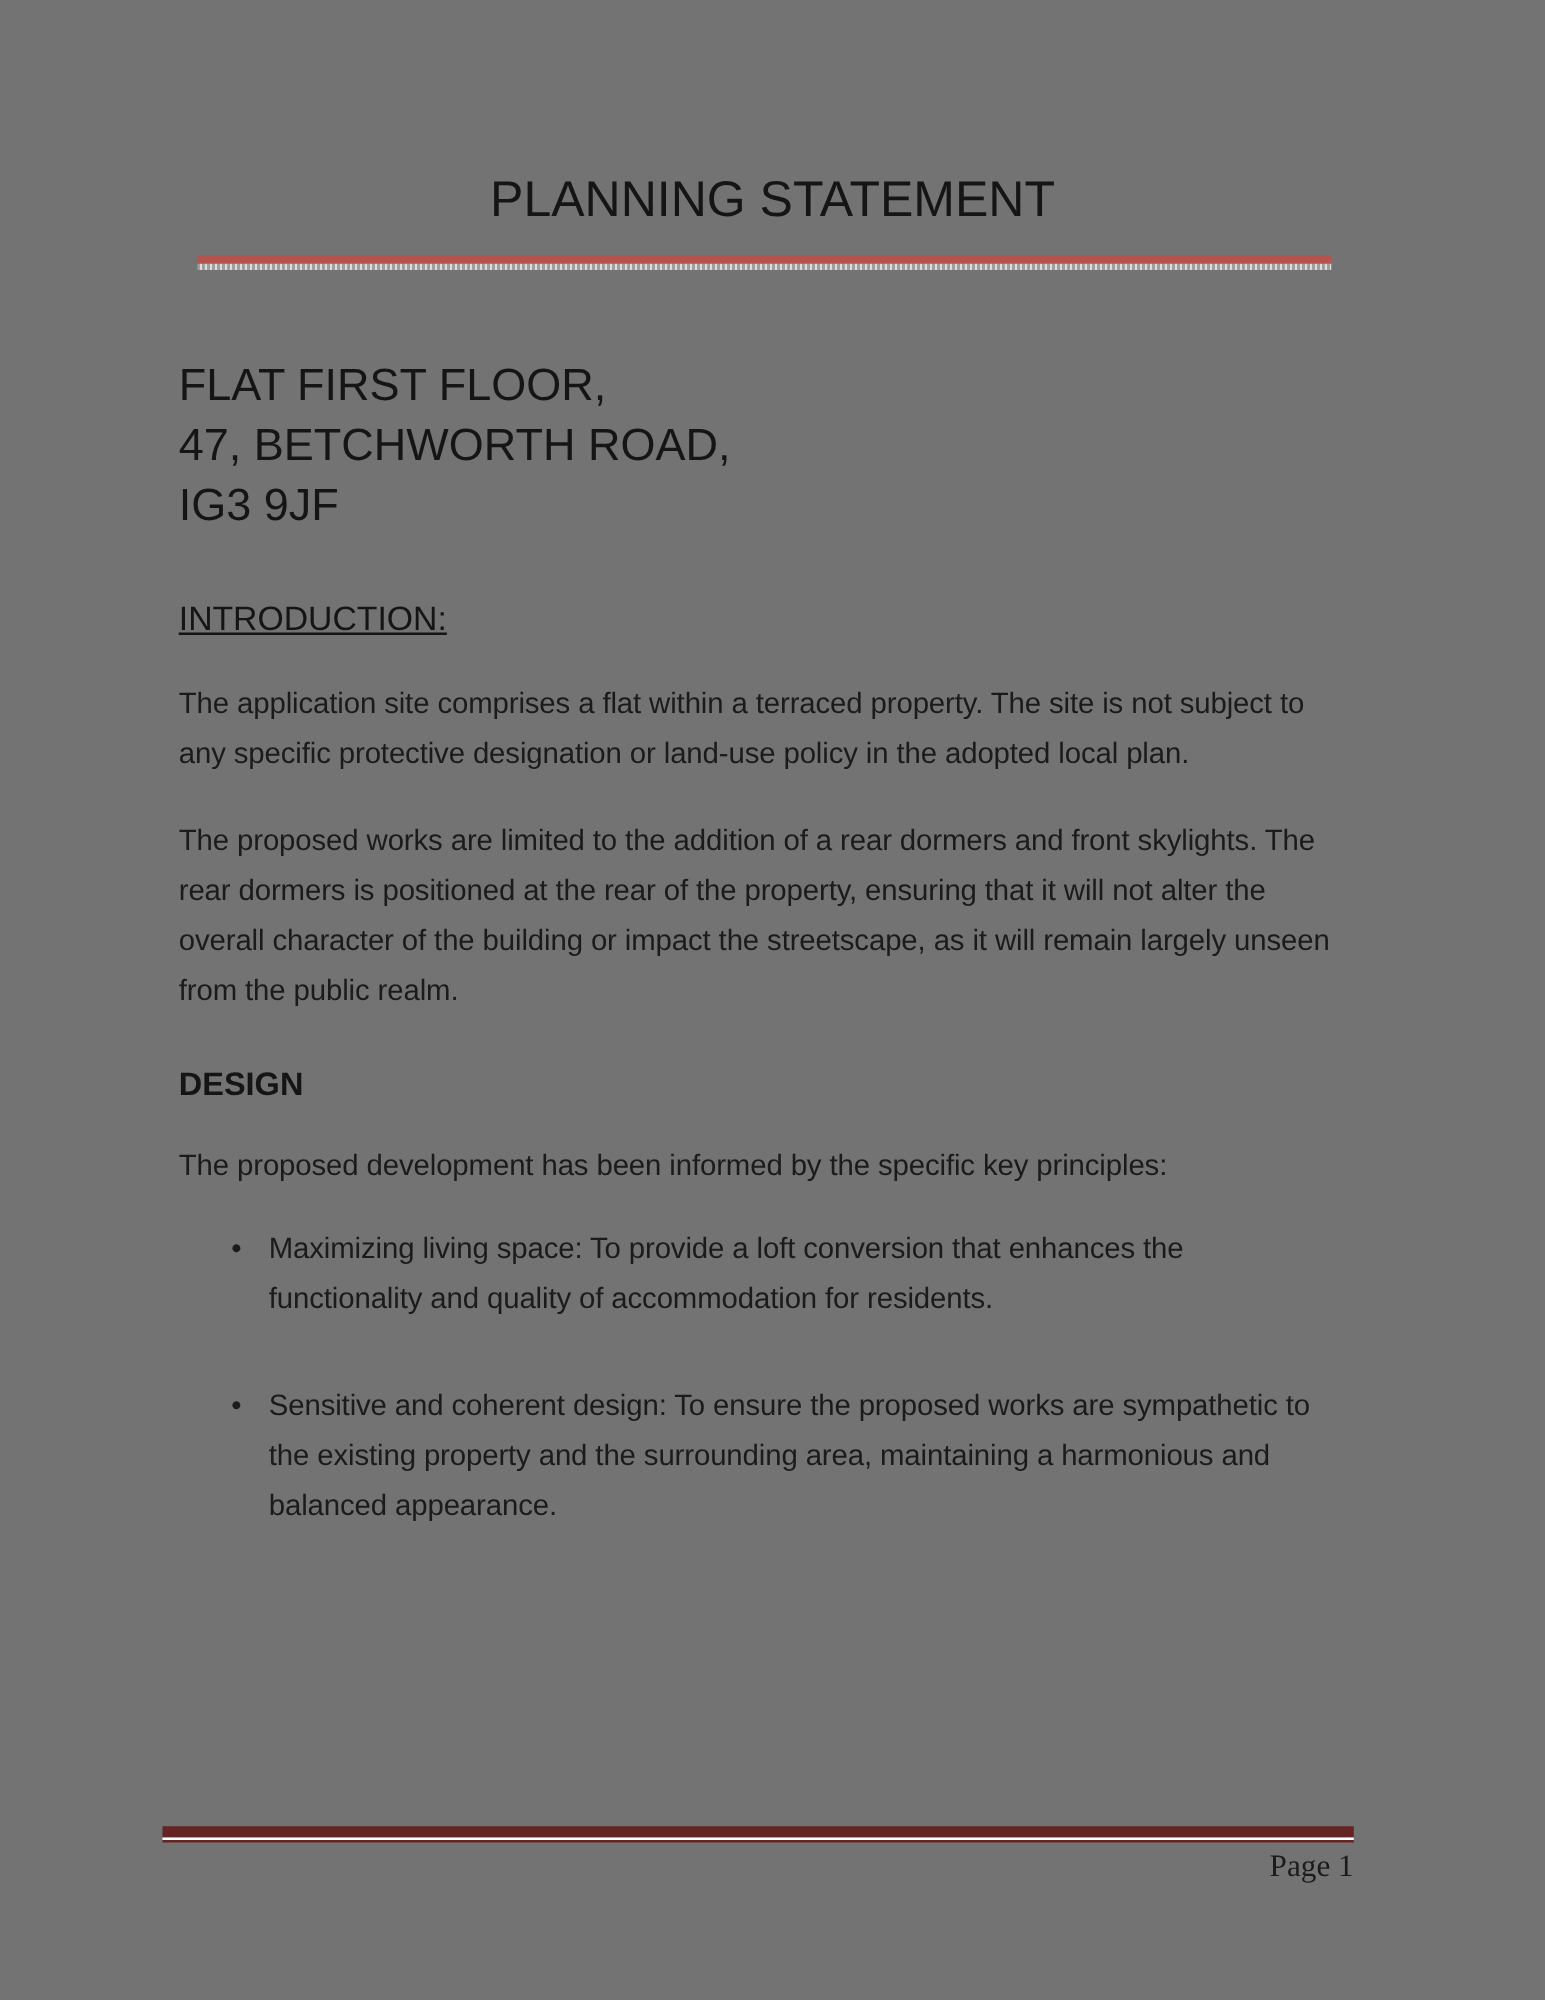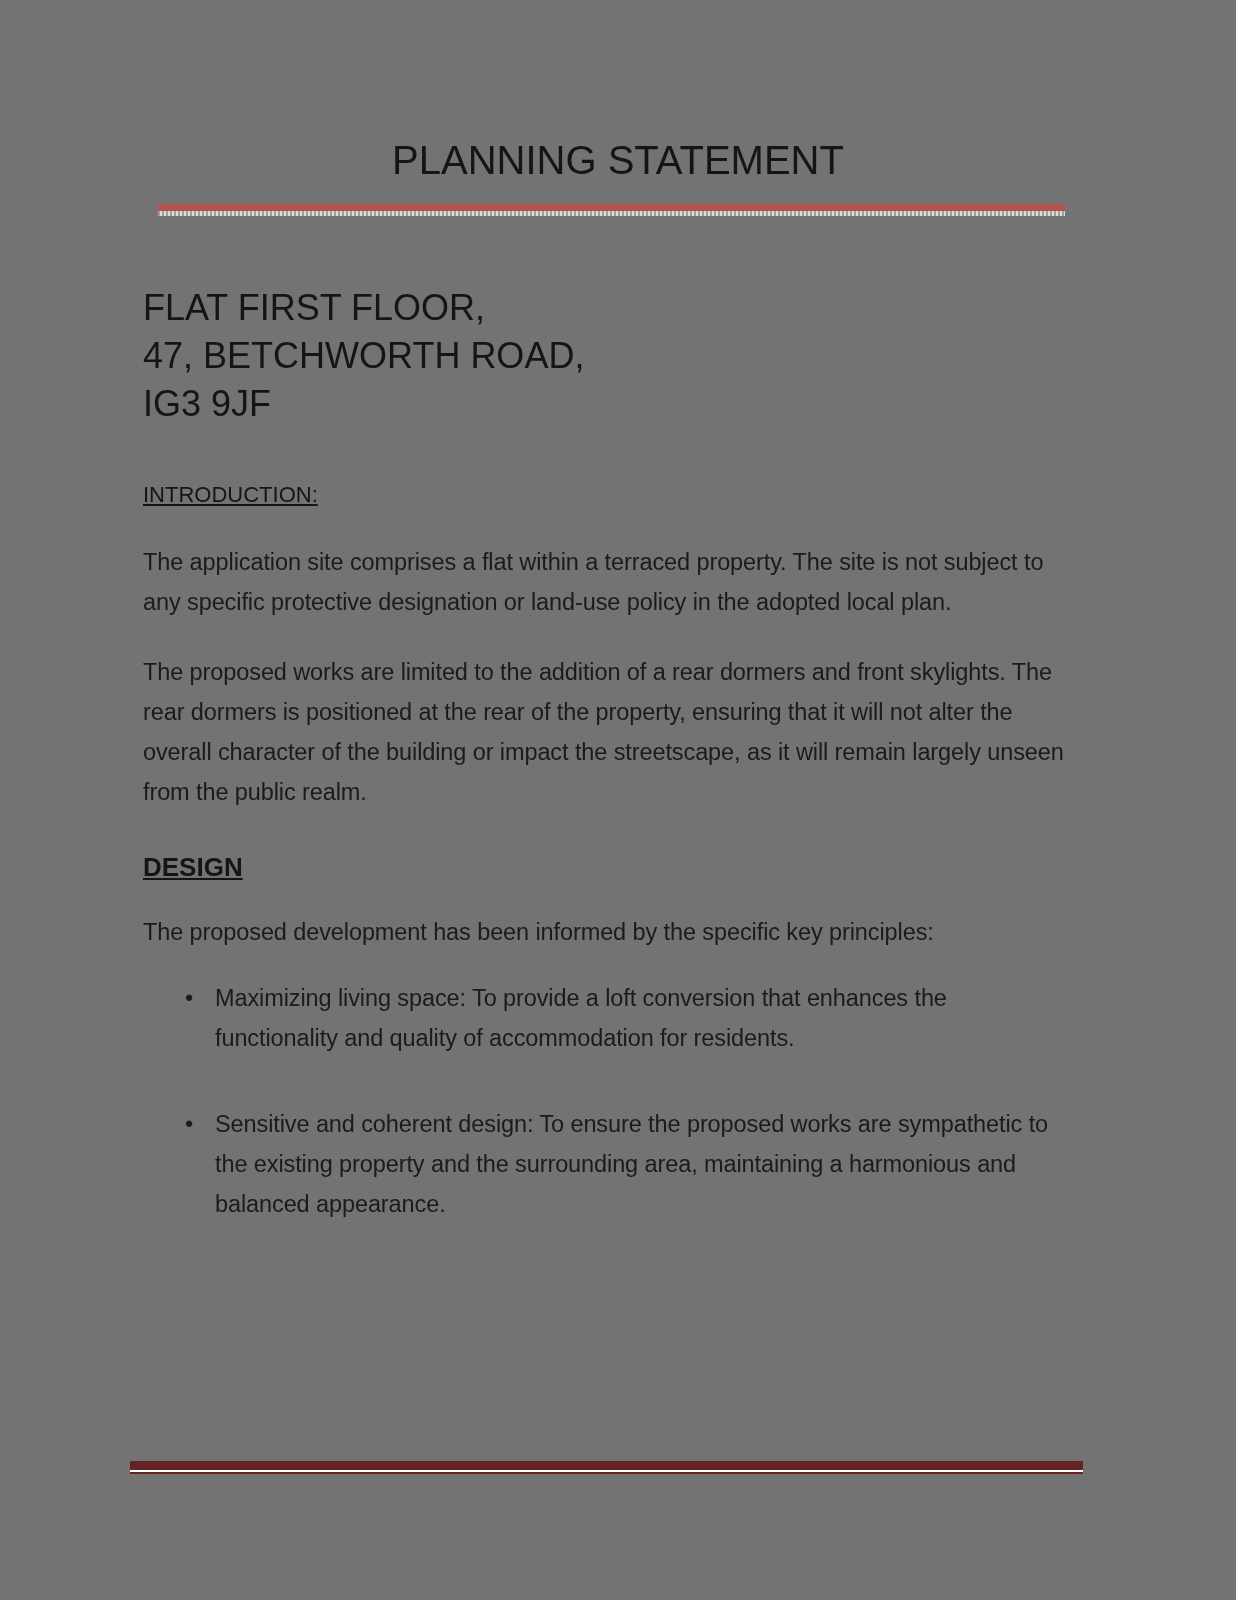--- a/index.html
+++ b/index.html
@@ -44,21 +44,21 @@
   .address-block {
     margin-top: 68px;
     text-align: left;
     font-size: 36px;
     line-height: 48px;
     color: #151515;
   }
   .section-heading {
     margin: 0;
     margin-top: 50px;
-    font-size: 22px;
+    font-size: 27px;
     line-height: 34px;
     font-weight: 400;
     text-decoration: underline;
     color: #151515;
   }
   .body-para {
     margin: 0;
     margin-top: 30px;
     font-size: 23.5px;
     letter-spacing: -0.1px;
@@ -67,21 +67,20 @@
   }
   .body-para.first {
     margin-top: 36px;
   }
   .sub-heading {
     margin: 0;
     margin-top: 40px;
     font-size: 26px;
     line-height: 30px;
     font-weight: 700;
-    text-decoration: underline;
     color: #151515;
   }
   ul.bullet-list {
     list-style: none;
     margin: 26px 0 0 0;
     padding: 0;
   }
   ul.bullet-list li {
     position: relative;
     padding-left: 72px;
@@ -167,15 +166,16 @@
     </ul>
 
   </div>
 
   <div class="footer">
     <div class="footer-rule">
       <div class="thick"></div>
       <div class="gap"></div>
       <div class="thin"></div>
     </div>
+    <div class="page-number">Page 1</div>
   </div>
 
 </div>
 
 </body></html>

